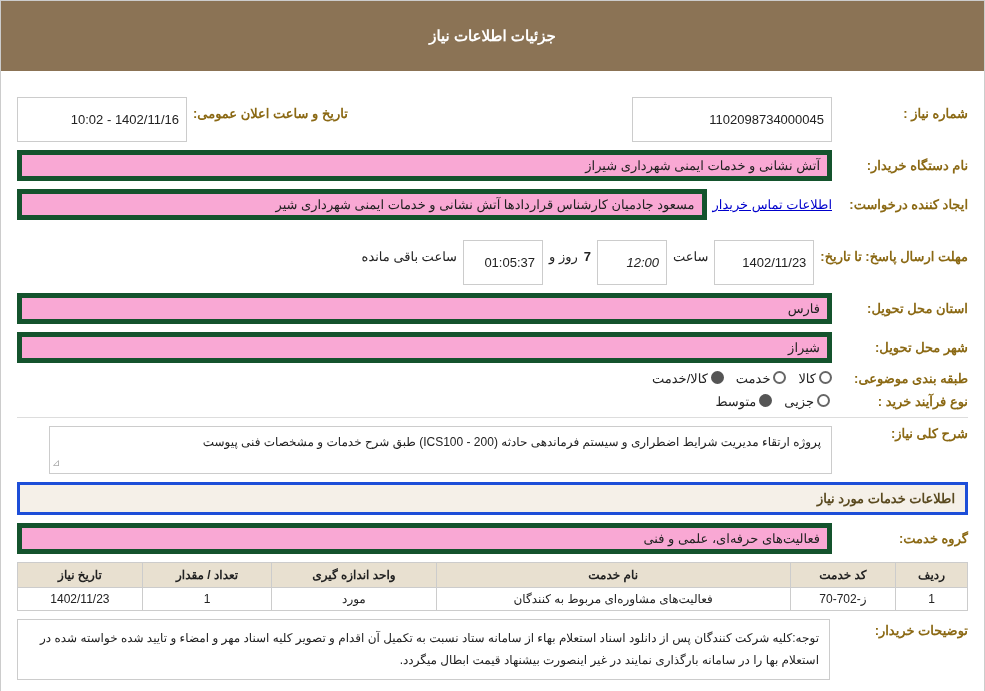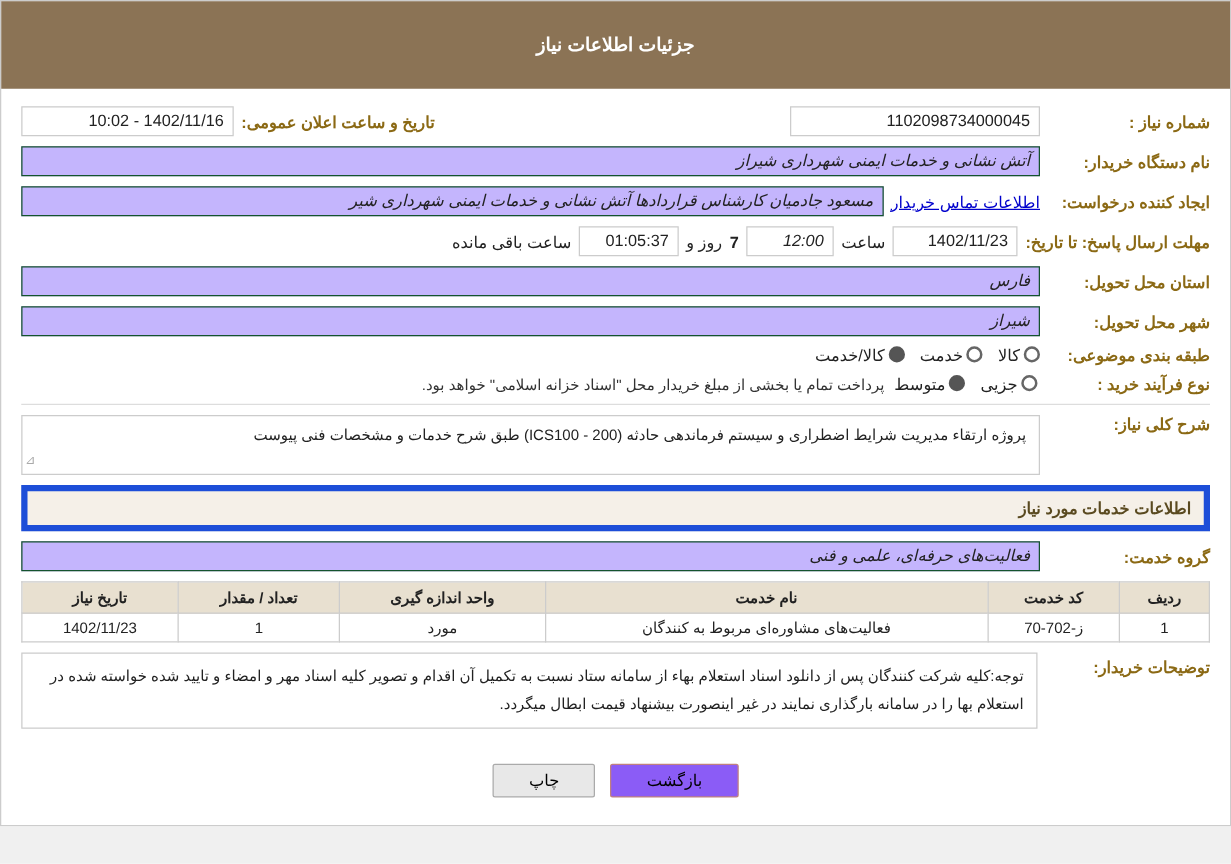--- a/index.html
+++ b/index.html
@@ -39,32 +39,32 @@
       white-space: nowrap;
       min-width: 130px;
       text-align: right;
     }
     .label-left {
       color: #8B6914;
       font-weight: bold;
       white-space: nowrap;
     }
     .value-box {
-      border: 1px solid #14532d;
-      background: #c4b5fd;
+      border: 5px solid #14532d;
+      background: #f9a8d4;
       padding: 3px 7px;
       min-height: 24px;
       flex: 1;
-      font-style: italic;
     }
     .value-box-fixed {
       border: 1px solid #ccc;
       background: #fff;
-      padding: 3px 7px;
+      padding: 14px 7px;
       min-height: 24px;
+      margin-top: 12px;
     }
     .link-text {
       color: #0000cc;
       cursor: pointer;
       text-decoration: underline;
     }
     .radio-group {
       display: flex;
       gap: 12px;
       align-items: center;
@@ -92,21 +92,21 @@
       gap: 8px;
       margin-bottom: 8px;
     }
     .purchase-note {
       flex: 1;
       font-size: 12px;
       color: #333;
     }
     .section-header {
       background: #f5f0e8;
-      border: 5px solid #1d4ed8;
+      border: 3px solid #1d4ed8;
       padding: 6px 10px;
       font-weight: bold;
       color: #5a4a20;
       margin-bottom: 8px;
       margin-top: 8px;
       font-size: 13px;
     }
     .desc-box {
       border: 1px solid #ccc;
       padding: 6px 10px;
@@ -286,26 +286,25 @@
       <div class="radio-group">
         <div class="radio-item">
           <span class="radio-circle"></span>
           <span>جزیی</span>
         </div>
         <div class="radio-item">
           <span class="radio-circle selected"></span>
           <span>متوسط</span>
         </div>
       </div>
-      <span class="purchase-note">پرداخت تمام یا بخشی از مبلغ خریدار محل "اسناد خزانه اسلامی" خواهد بود.</span>
     </div>
 
     <hr class="divider">
 
-    <div class="row" style="align-items:flex-start;">
+    <div class="row" style="align-items:flex-start;margin-left:32px;">
       <span class="label">شرح کلی نیاز:</span>
       <div style="flex:1;position:relative;">
         <div class="desc-box">
           <span>پروژه ارتقاء مدیریت شرایط اضطراری و سیستم فرماندهی حادثه (ICS100 - 200) طبق شرح خدمات و مشخصات فنی پیوست</span>
           <span class="desc-resize">⊿</span>
         </div>
       </div>
     </div>
 
     <div class="section-header">اطلاعات خدمات مورد نیاز</div>

